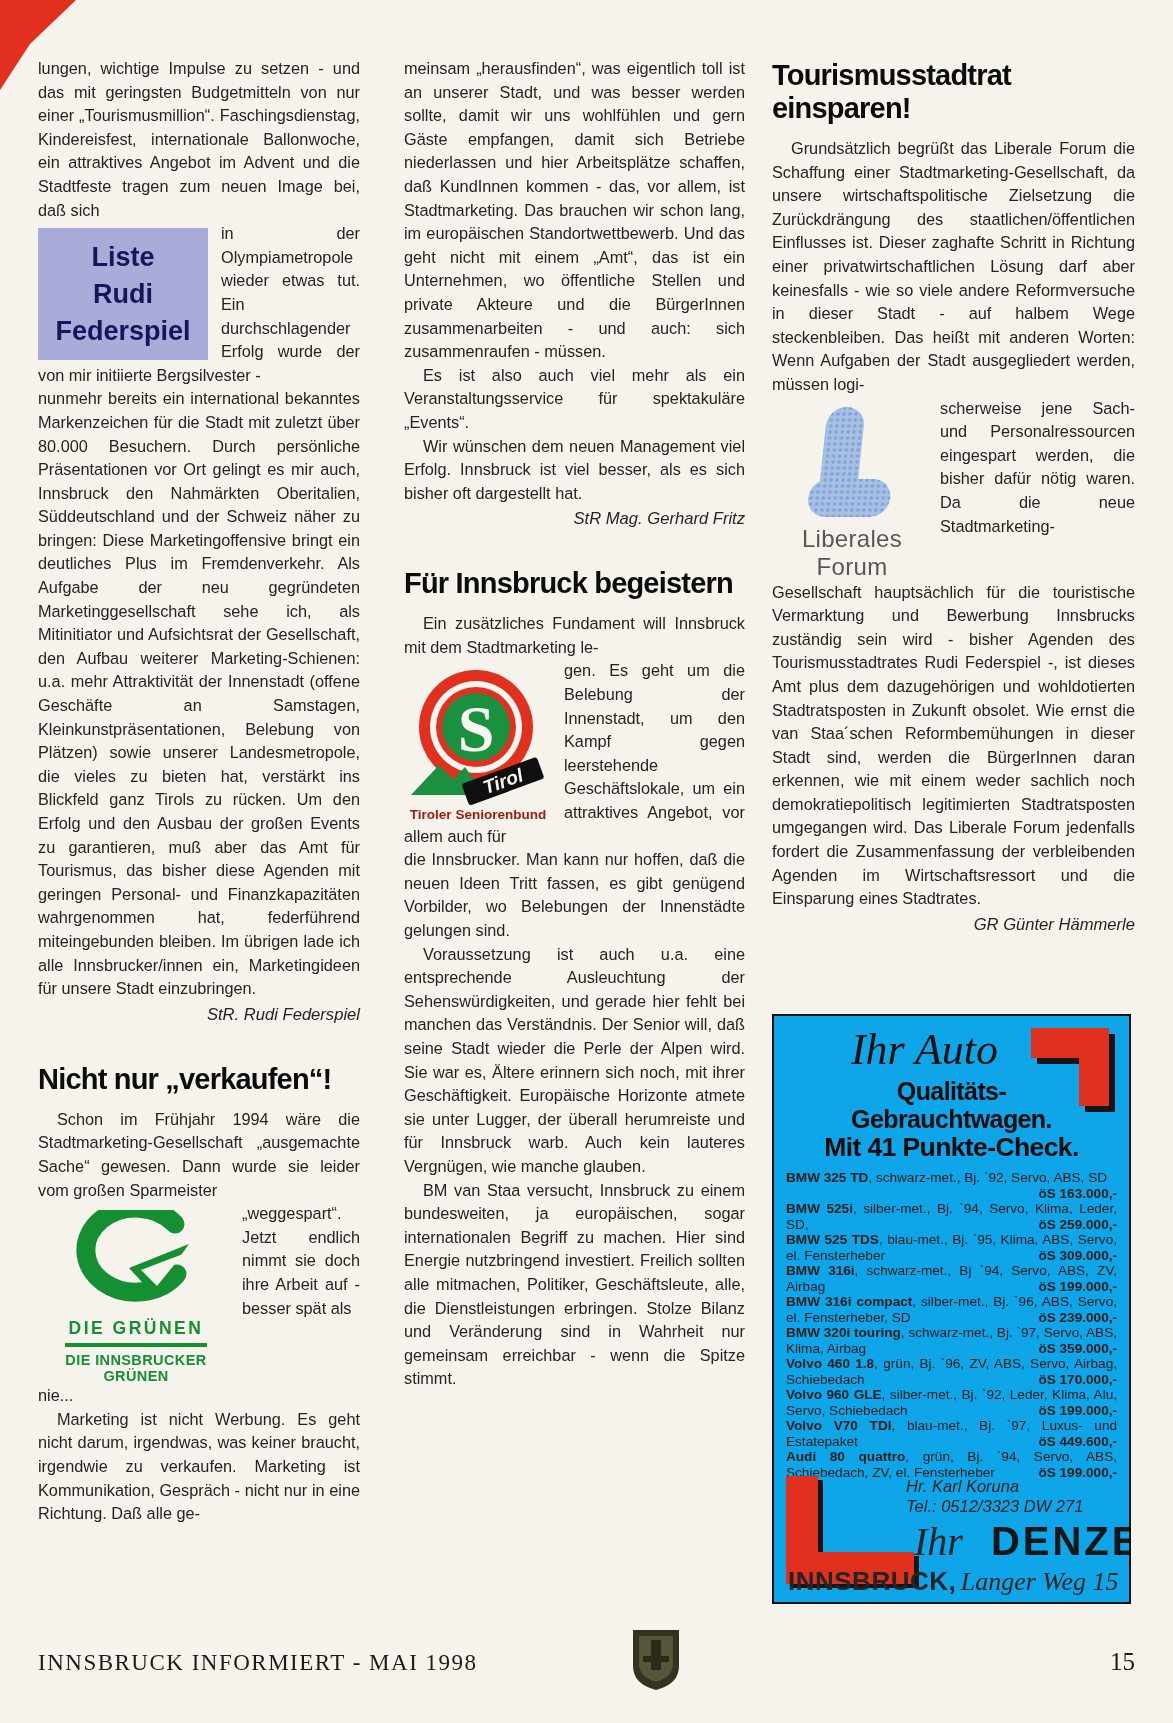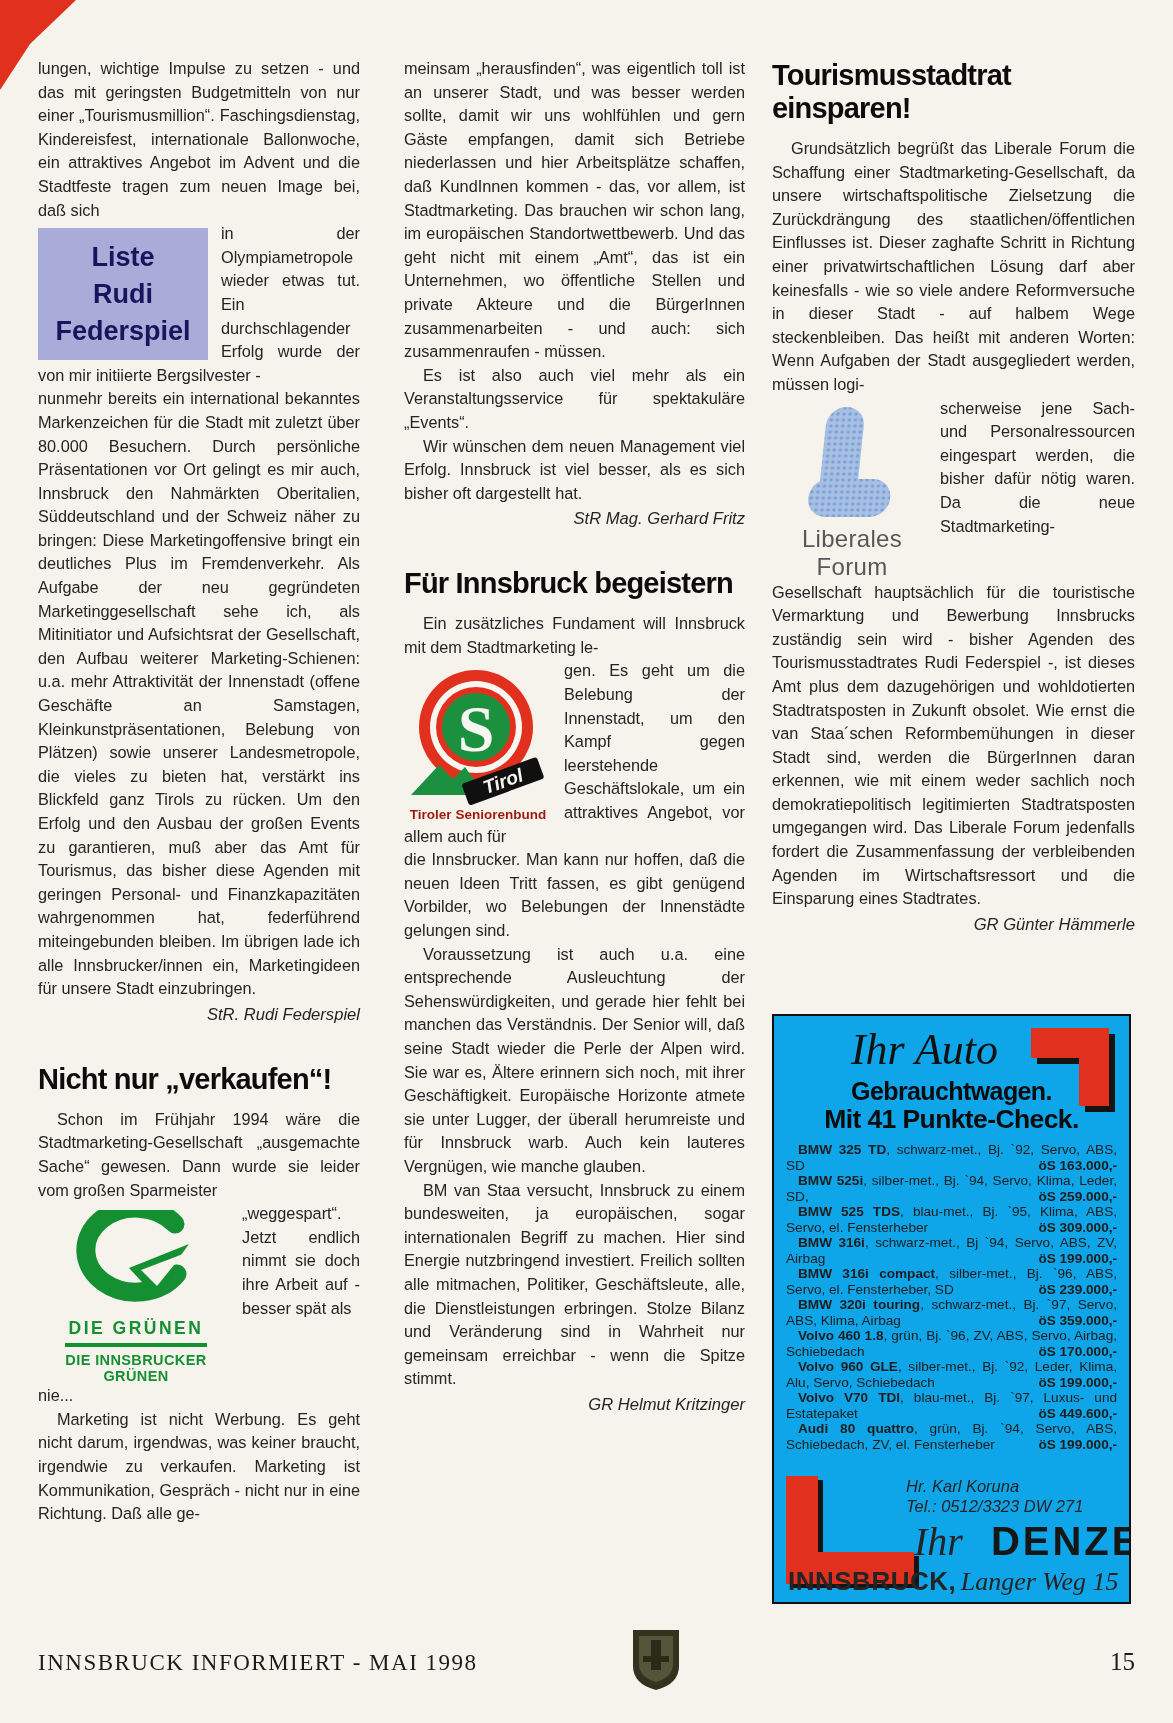--- a/index.html
+++ b/index.html
@@ -47,21 +47,21 @@
     border:2px solid #101010;background:#0ea5e9;
     padding:8px 12px;box-sizing:border-box;overflow:hidden;
   }
   .ad-title{font-family:"Liberation Serif",serif;font-style:italic;font-size:44px;
     text-align:center;margin:0 54px 2px 0;color:#111;}
   .ad-corner{position:absolute;top:12px;right:12px;}
   .ad-sub{text-align:center;font-weight:bold;font-size:25px;line-height:28px;letter-spacing:-0.6px;color:#0b0b0b;}
   .ad-sub.big{font-size:26.5px;}
   .car-list{margin-top:9px;font-size:13.6px;line-height:15.5px;color:#1d1d1d;}
   .car-entry{clear:both;text-align:justify;}
-  .car-model{font-weight:bold;margin-left:12px;}
+  .car-model{font-weight:bold;}
   .car-price{float:right;font-weight:bold;}
   .ad-bottom{position:absolute;left:12px;right:12px;bottom:6px;height:120px;padding-left:28px;}
   .denzel-l{position:absolute;left:0;top:0;}
   .contact{position:absolute;left:120px;top:0;font-style:italic;font-size:16.5px;line-height:20px;color:#222;}
   .brand-line{position:absolute;left:128px;top:42px;white-space:nowrap;}
   .brand-ihr{font-family:"Liberation Serif",serif;font-style:italic;font-size:40px;margin-right:28px;}
   .brand-name{font-weight:bold;font-size:40px;letter-spacing:3px;color:#161616;}
   .addr-line{position:absolute;left:2px;top:90px;white-space:nowrap;}
   .addr-city{font-weight:bold;font-size:26px;letter-spacing:0.5px;}
   .addr-street{font-family:"Liberation Serif",serif;font-style:italic;font-size:26px;}
@@ -141,21 +141,20 @@
           </g>
         </svg>
       </span>
       <div class="tsb-caption">Tiroler Seniorenbund</div>
     </div>
     <p class="body">gen. Es geht um die Belebung der Innenstadt, um den Kampf gegen leerstehende Geschäftslokale, um ein attraktives Angebot, vor allem auch für</p>
   </div>
   <p class="body clear">die Innsbrucker. Man kann nur hoffen, daß die neuen Ideen Tritt fassen, es gibt genügend Vorbilder, wo Belebungen der Innenstädte gelungen sind.</p>
   <p class="body indent">Voraussetzung ist auch u.a. eine entsprechende Ausleuchtung der Sehenswürdigkeiten, und gerade hier fehlt bei manchen das Verständnis. Der Senior will, daß seine Stadt wieder die Perle der Alpen wird. Sie war es, Ältere erinnern sich noch, mit ihrer Geschäftigkeit. Europäische Horizonte atmete sie unter Lugger, der überall herumreiste und für Innsbruck warb. Auch kein lauteres Vergnügen, wie manche glauben.</p>
   <p class="body indent">BM van Staa versucht, Innsbruck zu einem bundesweiten, ja europäischen, sogar internationalen Begriff zu machen. Hier sind Energie nutzbringend investiert. Freilich sollten alle mitmachen, Politiker, Geschäftsleute, alle, die Dienstleistungen erbringen. Stolze Bilanz und Veränderung sind in Wahrheit nur gemeinsam erreichbar - wenn die Spitze stimmt.</p>
-  <p class="sig">GR Helmut Kritzinger</p>
 </div>
 
 <div class="col" id="col3">
   <h2 class="h2 first">Tourismusstadtrat einsparen!</h2>
   <p class="body indent">Grundsätzlich begrüßt das Liberale Forum die Schaffung einer Stadtmarketing-Gesellschaft, da unsere wirtschaftspolitische Zielsetzung die Zurückdrängung des staatlichen/öffentlichen Einflusses ist. Dieser zaghafte Schritt in Richtung einer privatwirtschaftlichen Lösung darf aber keinesfalls - wie so viele andere Reformversuche in dieser Stadt - auf halbem Wege steckenbleiben. Das heißt mit anderen Worten: Wenn Aufgaben der Stadt ausgegliedert werden, müssen logi-</p>
   <div class="wrap">
     <div class="lif-block">
       <span>
         <svg width="128" height="116" viewBox="0 0 128 116">
           <defs>
@@ -178,20 +177,21 @@
   <p class="sig">GR Günter Hämmerle</p>
 
   <div class="ad">
     <div class="ad-corner">
       <svg width="86" height="86" viewBox="0 0 86 86">
         <path d="M6 6 H84 V84 H54 V36 H6 Z" fill="#141414"></path>
         <path d="M0 0 H78 V78 H48 V30 H0 Z" fill="#e2301f"></path>
       </svg>
     </div>
     <div class="ad-title">Ihr Auto</div>
+    <div class="ad-sub">Qualitäts-</div>
     <div class="ad-sub">Gebrauchtwagen.</div>
     <div class="ad-sub big">Mit 41 Punkte-Check.</div>
 
     <div class="car-list">
 
         <div class="car-entry">
           <span class="car-model">BMW 325 TD</span><span>, schwarz-met., Bj. `92, Servo, ABS, SD</span>
           <span class="car-price">öS 163.000,-</span>
         </div>
 

